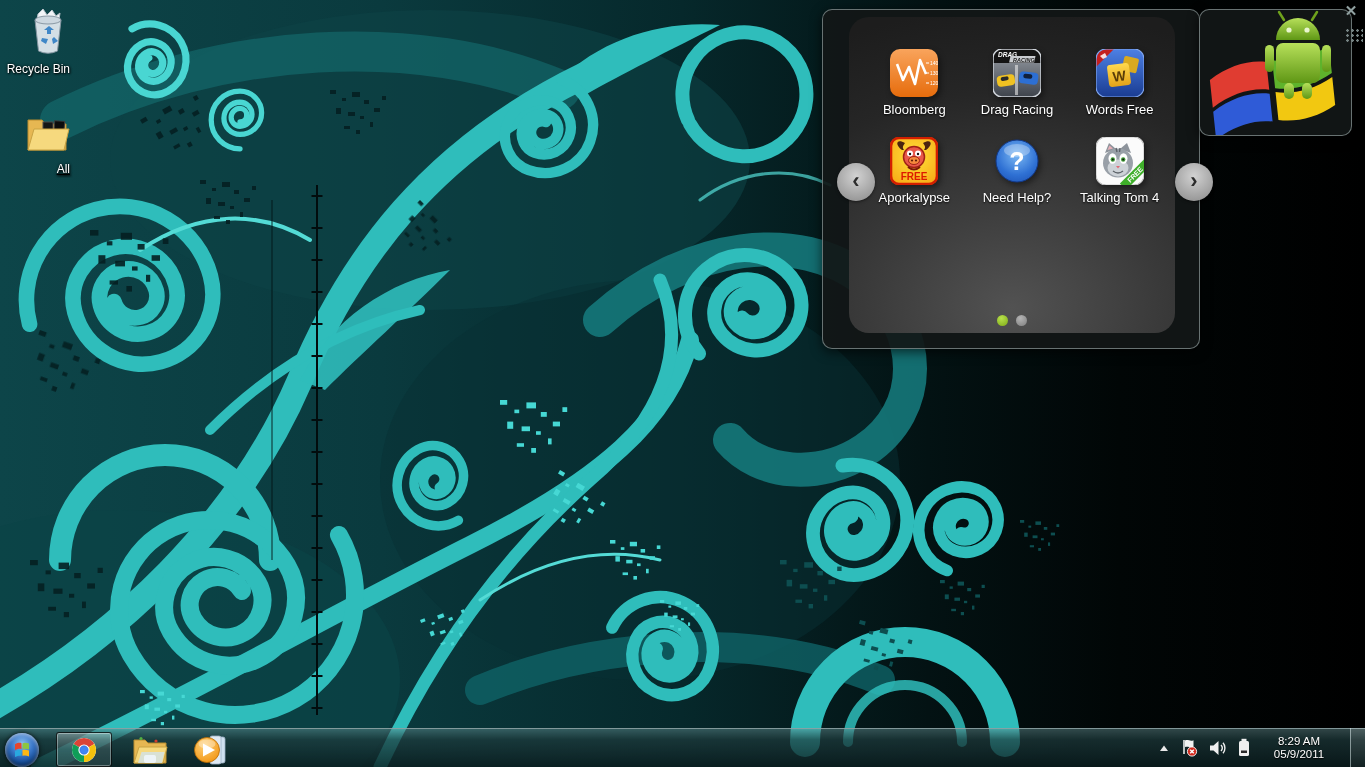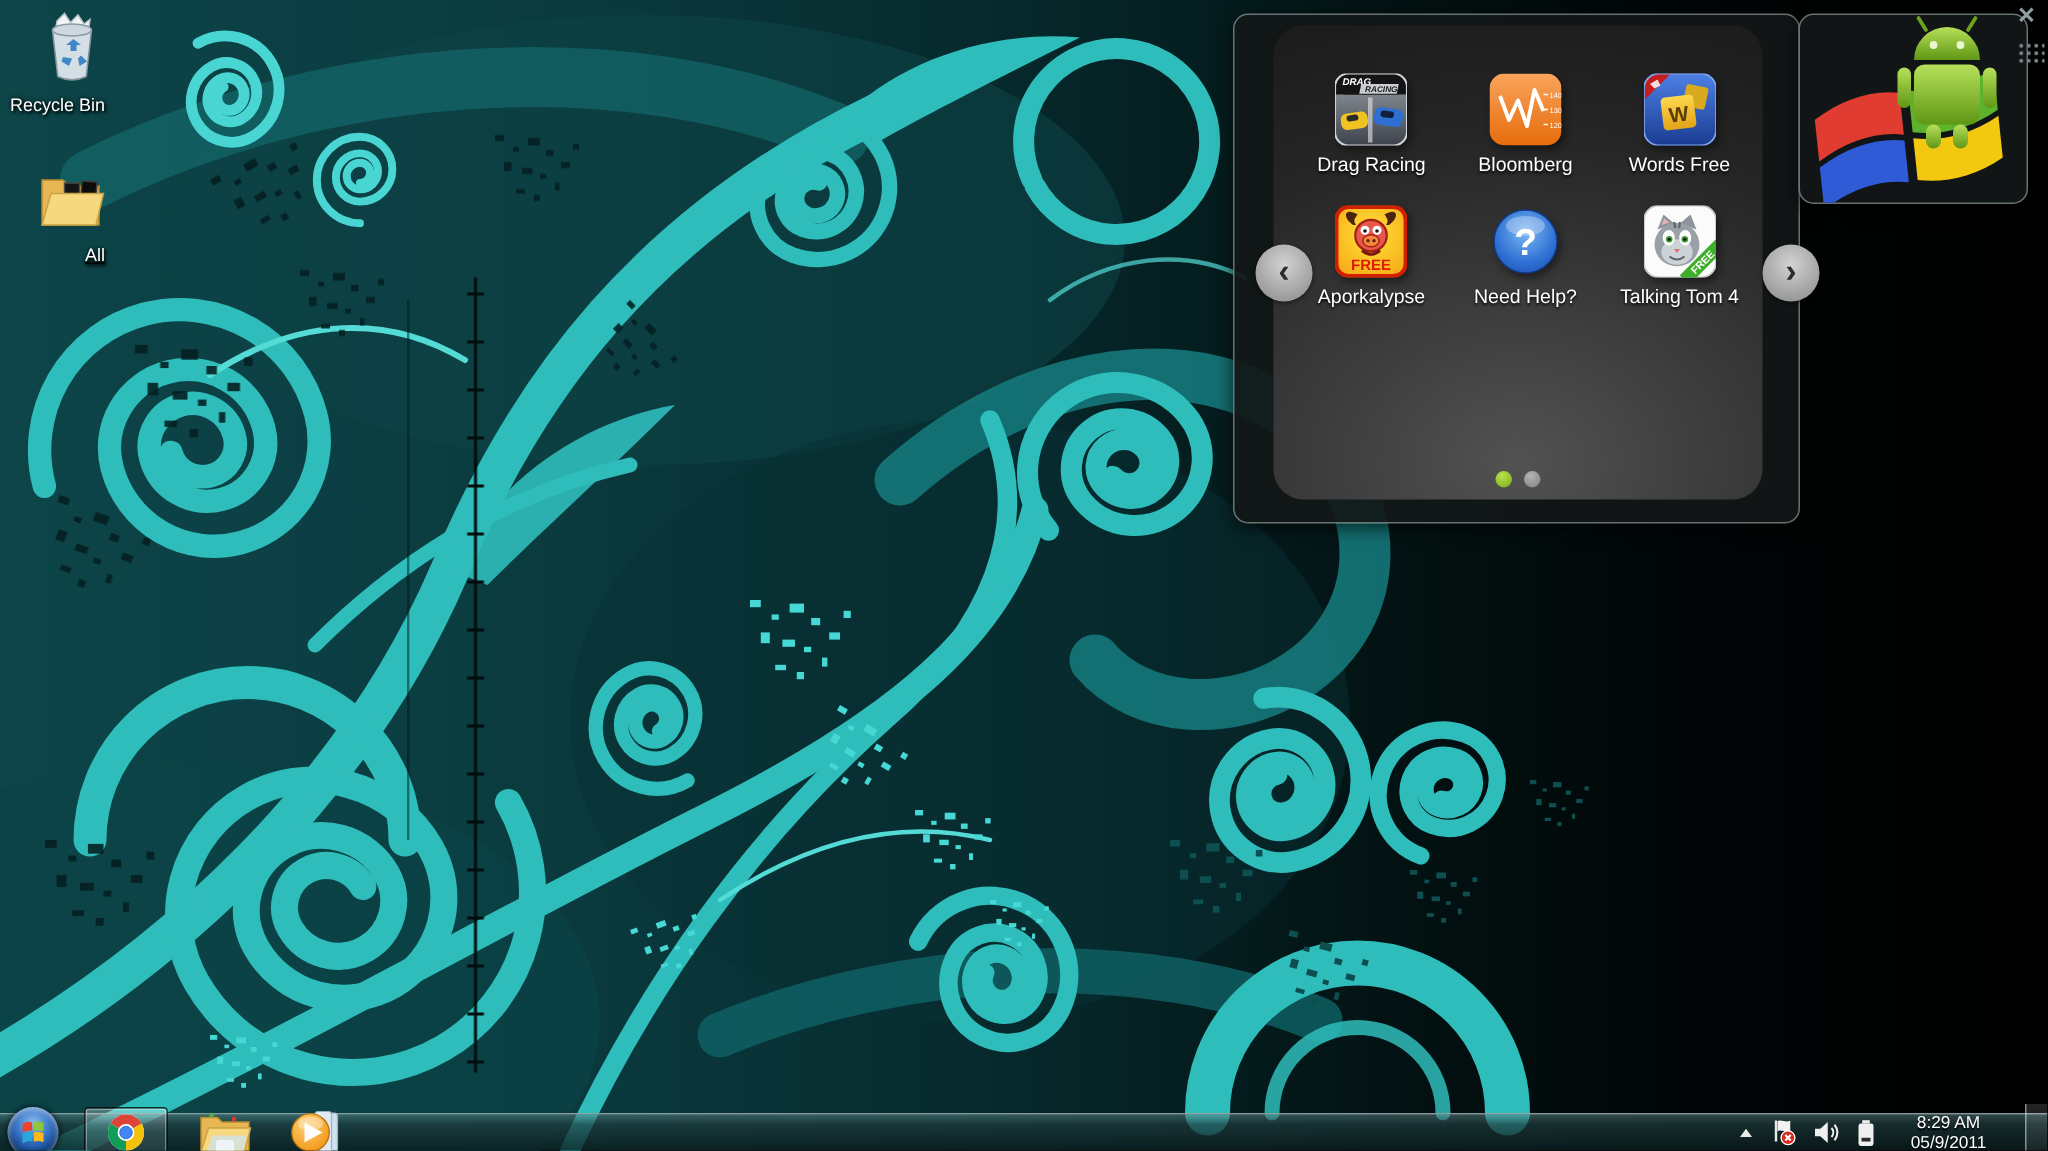--- a/index.html
+++ b/index.html
@@ -46,22 +46,22 @@
                color:#2c2c2c; font-size:22px; font-weight:bold; text-align:center;
                line-height:35px; cursor:pointer; box-shadow:0 1px 3px rgba(0,0,0,.5); }
   .nav-prev { left:-12px; } .nav-next { left:326px; }
   .pager { position:absolute; left:0; right:0; bottom:3px; text-align:center; }
   .pager .dot { display:inline-block; width:11px; height:11px; border-radius:50%;
                 margin:0 2px; cursor:pointer;
                 background:radial-gradient(circle at 40% 30%, #b5b5b5, #7e7e7e); }
   .pager .dot.active { background:radial-gradient(circle at 40% 30%, #b8e14c, #7daa17); }
 
   
-  .taskbar { position:absolute; left:0; bottom:0; width:1365px; height:25px;
-             display:flex; align-items:center;
+  .taskbar { position:absolute; left:0; bottom:0; width:1365px; height:39px;
+             display:flex; align-items:flex-end;
              background:linear-gradient(180deg, rgba(96,138,140,.50) 0%, rgba(30,58,60,.72) 28%, rgba(10,28,30,.82) 100%);
              border-top:1px solid rgba(210,235,236,.6); }
   .start-orb { width:34px; height:34px; margin:0 0 0 5px; border-radius:50%;
                background:radial-gradient(circle at 50% 32%, #8cc0f0 0%, #3a77c8 38%, #0c4088 72%, #072c60 100%);
                box-shadow:inset 0 1px 4px rgba(255,255,255,.7), inset 0 -2px 4px rgba(0,0,0,.5), 0 0 5px rgba(0,0,0,.8);
                display:flex; align-items:center; justify-content:center; cursor:pointer; }
   .task-btn { height:35px; display:flex; align-items:center; justify-content:center;
               cursor:pointer; border-radius:3px; }
   .task-btn.active { width:56px; margin-left:17px; border:1px solid rgba(0,0,0,.75);
               background:linear-gradient(180deg, rgba(255,255,255,.30), rgba(190,215,218,.14) 48%, rgba(130,165,168,.20));
@@ -206,20 +206,40 @@
   </div>
 
   <div class="widget-main">
     <div class="app-panel">
 
       <div class="app-grid">
 
         <div class="app">
           <svg class="aicon" viewBox="0 0 48 48">
             <defs>
+                <linearGradient id="gBloom" x1="0" y1="0" x2="0" y2="1">
+              <stop offset="0" stop-color="#f9a45c"></stop>
+                  <stop offset="1" stop-color="#e66c0c"></stop>
+                </linearGradient>
+              </defs>
+            <rect width="48" height="48" rx="10" fill="url(#gBloom)"></rect>
+            <polyline points="7,15 13,31 19,18 25,35 30,11 36,25" fill="none" stroke="#fff" stroke-width="2.6" stroke-linejoin="round"></polyline>
+            <line x1="36" y1="14" x2="39" y2="14" stroke="#fff" stroke-width="1"></line>
+            <line x1="36" y1="24" x2="39" y2="24" stroke="#fff" stroke-width="1"></line>
+            <line x1="36" y1="34" x2="39" y2="34" stroke="#fff" stroke-width="1"></line>
+            <text x="40" y="16" font-size="5" fill="#fff">140</text>
+            <text x="40" y="26" font-size="5" fill="#fff">130</text>
+            <text x="40" y="36" font-size="5" fill="#fff">120</text>
+          </svg>
+          <div class="alabel">Bloomberg</div>
+        </div>
+
+        <div class="app">
+          <svg class="aicon" viewBox="0 0 48 48">
+            <defs>
                 <linearGradient id="gRoad" x1="0" y1="0" x2="0" y2="1">
               <stop offset="0" stop-color="#9aa0a8"></stop>
                   <stop offset="1" stop-color="#3e434b"></stop>
                 </linearGradient>
               </defs>
             <rect width="48" height="48" rx="9" fill="url(#gRoad)"></rect>
             <path d="M0,9 h48 v-0 a9,9 0 0 0 -9,-9 h-30 a9,9 0 0 0 -9,9 z" fill="#141414" transform="translate(0,5)"></path>
             <rect x="0" y="0" width="48" height="14" rx="9" fill="#141414"></rect>
             <text x="5" y="7.5" font-size="6.5" font-style="italic" font-weight="bold" fill="#fff">DRAG</text>
             <rect x="19" y="7" width="25" height="6.5" fill="#c9ccd0" transform="skewX(-12)"></rect>
@@ -234,40 +254,20 @@
               <rect x="30" y="25" width="9" height="4.5" rx="2" fill="#10203c"></rect>
             </g>
             <rect width="48" height="48" rx="9" fill="none" stroke="#cfd4da" stroke-width="1.4"></rect>
           </svg>
           <div class="alabel">Drag Racing</div>
         </div>
 
         <div class="app">
           <svg class="aicon" viewBox="0 0 48 48">
             <defs>
-                <linearGradient id="gBloom" x1="0" y1="0" x2="0" y2="1">
-              <stop offset="0" stop-color="#f9a45c"></stop>
-                  <stop offset="1" stop-color="#e66c0c"></stop>
-                </linearGradient>
-              </defs>
-            <rect width="48" height="48" rx="10" fill="url(#gBloom)"></rect>
-            <polyline points="7,15 13,31 19,18 25,35 30,11 36,25" fill="none" stroke="#fff" stroke-width="2.6" stroke-linejoin="round"></polyline>
-            <line x1="36" y1="14" x2="39" y2="14" stroke="#fff" stroke-width="1"></line>
-            <line x1="36" y1="24" x2="39" y2="24" stroke="#fff" stroke-width="1"></line>
-            <line x1="36" y1="34" x2="39" y2="34" stroke="#fff" stroke-width="1"></line>
-            <text x="40" y="16" font-size="5" fill="#fff">140</text>
-            <text x="40" y="26" font-size="5" fill="#fff">130</text>
-            <text x="40" y="36" font-size="5" fill="#fff">120</text>
-          </svg>
-          <div class="alabel">Bloomberg</div>
-        </div>
-
-        <div class="app">
-          <svg class="aicon" viewBox="0 0 48 48">
-            <defs>
               <linearGradient id="gWords" x1="0" y1="0" x2="0" y2="1">
                 <stop offset="0" stop-color="#4d80e4"></stop>
                   <stop offset="1" stop-color="#1a3c92"></stop>
                 </linearGradient>
               <linearGradient id="gTile" x1="0" y1="0" x2="0" y2="1">
                 <stop offset="0" stop-color="#ffd84d"></stop>
                   <stop offset="1" stop-color="#e3a319"></stop>
                 </linearGradient>
             </defs>
             <rect width="48" height="48" rx="10" fill="url(#gWords)"></rect>

